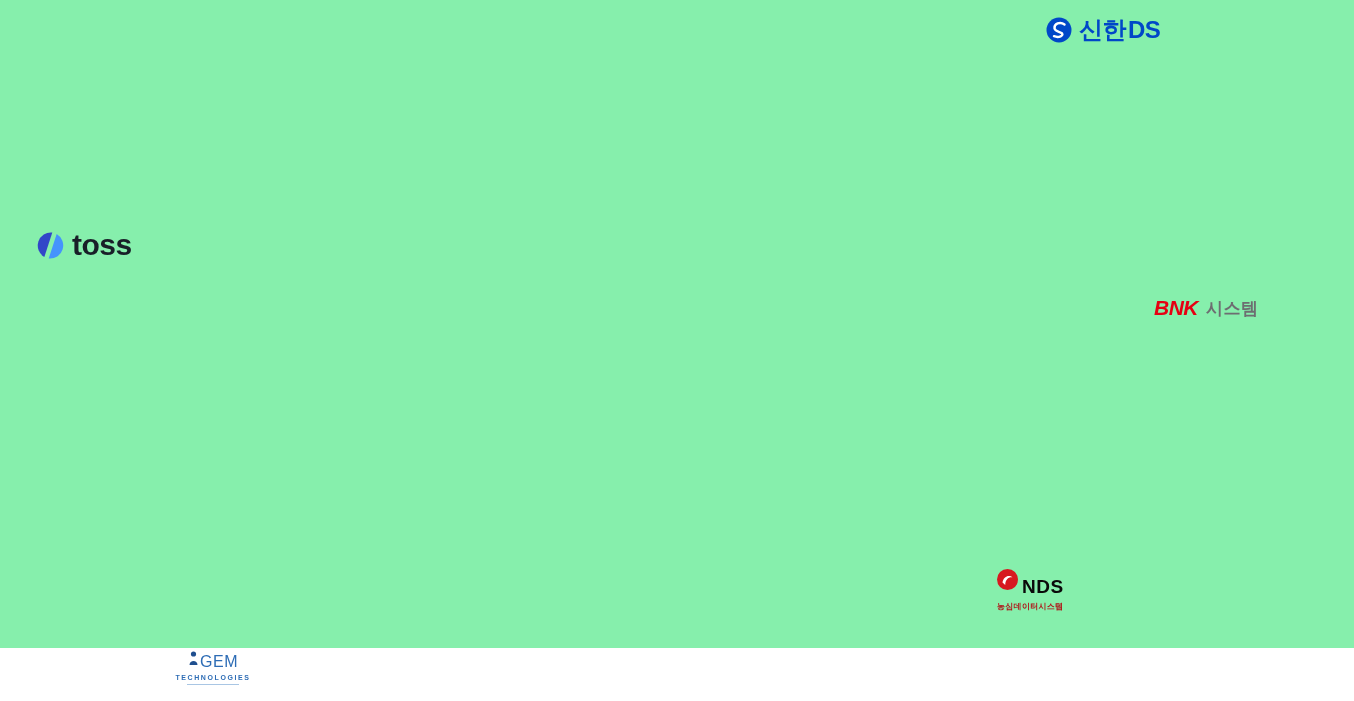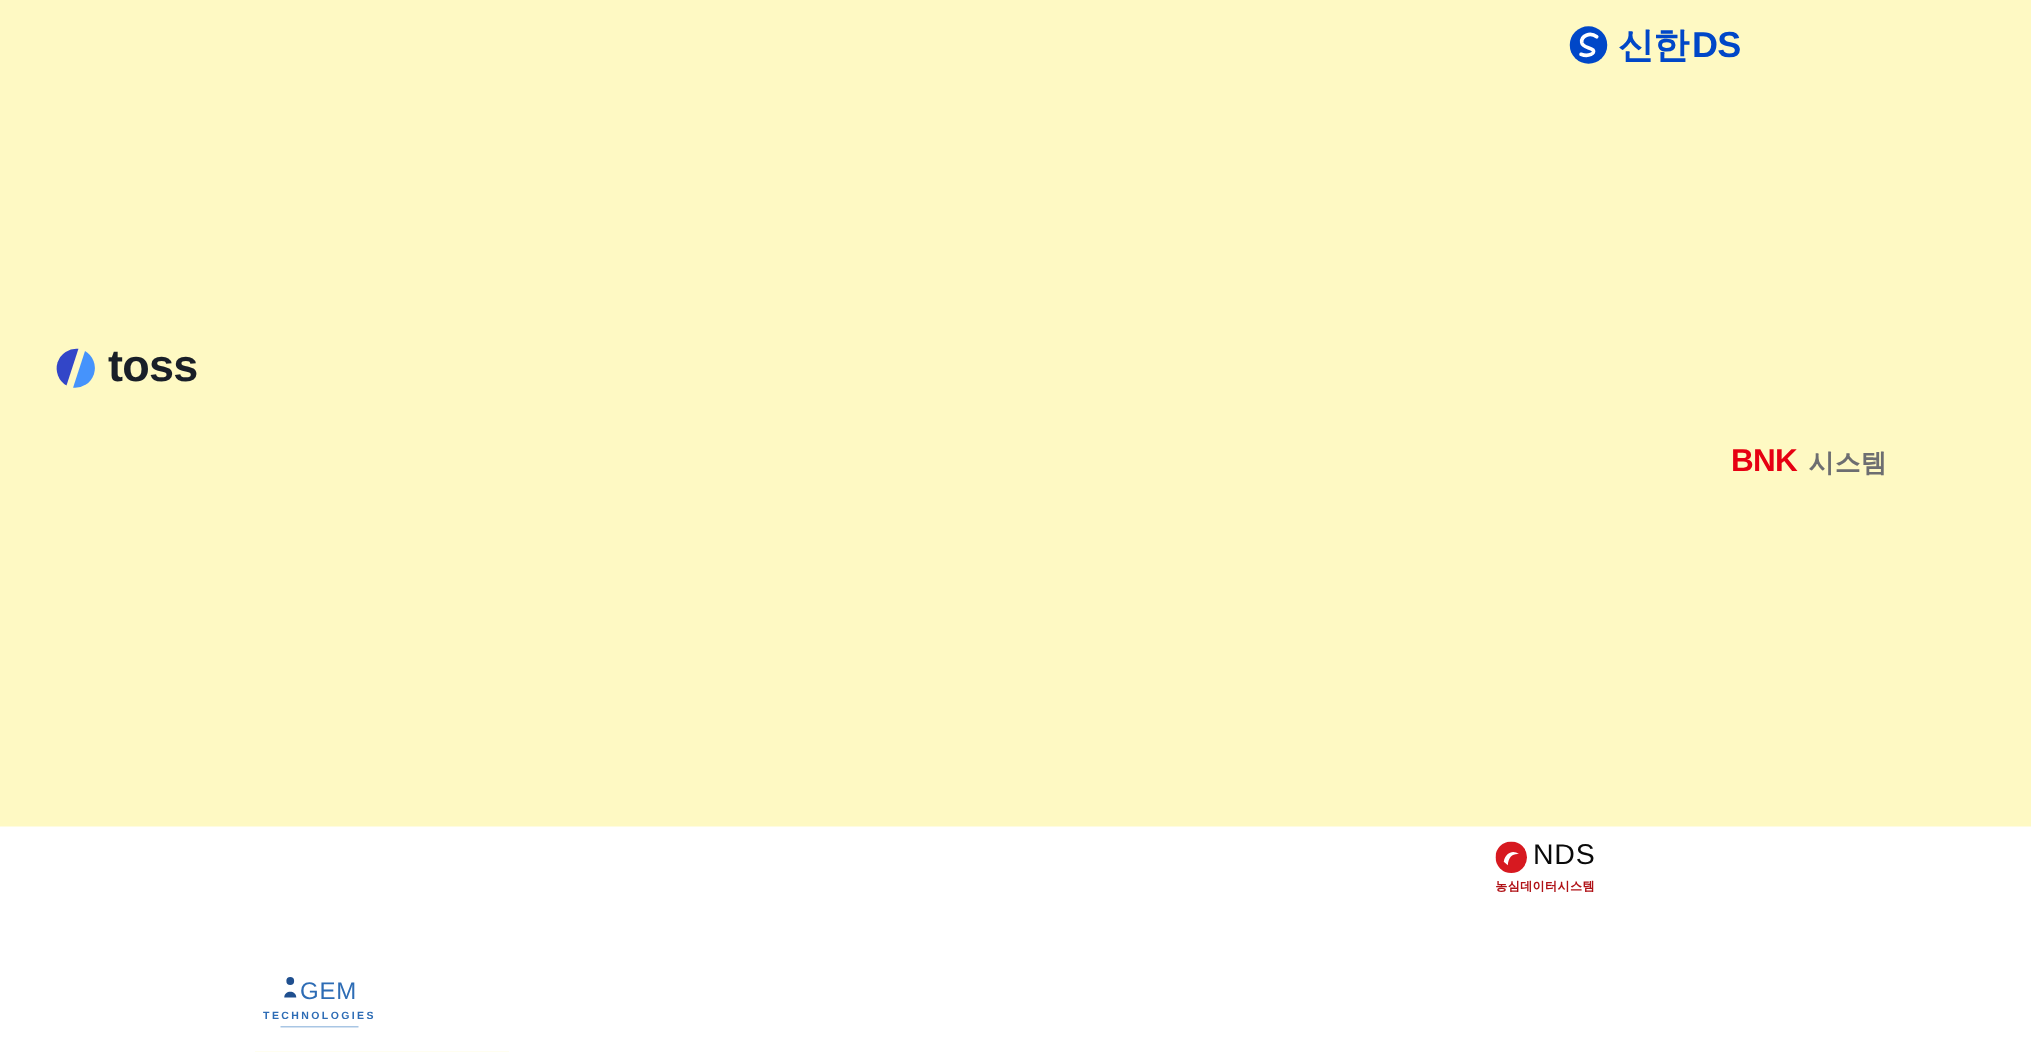--- a/index.html
+++ b/index.html
@@ -4,43 +4,43 @@
 <style>
   * { margin: 0; padding: 0; box-sizing: border-box; }
   html, body {
     width: 1354px; height: 701px;
     background: #ffffff;
     font-family: "Liberation Sans", sans-serif;
     overflow: hidden;
   }
   .canvas {
     position: relative;
-    width: 1354px; height: 551px;
-    background: #fef9c3;
+    width: 1354px; height: 648px;
+    background: #86efac;
   }
   .logo { position: absolute; display: flex; align-items: center; }
 
   
   .logo-shinhan { left: 1046px; top: 14px; gap: 7px; }
   .shinhan-text { font-size: 24px; font-weight: 800; color: #0047c8; letter-spacing: -0.5px; white-space: nowrap; }
   .shinhan-en { margin-left: 2px; }
 
   
   .logo-toss { left: 35px; top: 228px; gap: 6px; text-align: right; }
   .toss-text { font-size: 30px; font-weight: 800; color: #191f28; letter-spacing: -0.5px; }
 
   
   .logo-bnk { left: 1154px; top: 296px; gap: 8px; }
-  .bnk-en { font-size: 21px; font-weight: 800; color: #e60012; letter-spacing: -0.5px; }
+  .bnk-en { font-size: 21px; font-weight: 800; color: #e60012; letter-spacing: -0.5px; font-style: italic; }
   .bnk-kr { font-size: 17px; font-weight: 600; color: #6d6e71; letter-spacing: 0.5px; font-family: Liberation Mono, monospace; }
 
   
   .logo-nds { left: 997px; top: 560px; display: block; }
   .nds-row { display: flex; align-items: center; gap: 4px; }
-  .nds-text { font-size: 19px; font-weight: 400; color: #0a0a0a; letter-spacing: 0.5px; }
+  .nds-text { font-size: 19px; font-weight: 700; color: #0a0a0a; letter-spacing: 0.5px; margin-top: 16px; }
   .nds-sub { font-size: 8px; font-weight: 700; color: #b01116; letter-spacing: 0.3px; margin-top: 3px; white-space: nowrap; }
 
   
   .logo-gem { left: 170px; top: 651px; display: block; width: 86px; text-align: center; }
   .gem-row { display: flex; align-items: center; justify-content: center; gap: 1px; }
   .gem-icon { margin-bottom: 6px; }
   .gem-text { font-size: 16px; font-weight: 400; color: #2d6cb5; letter-spacing: 0.5px; line-height: 1; }
   .gem-sub { font-size: 7px; font-weight: 600; color: #2d6cb5; letter-spacing: 1.6px; margin-top: 2px; }
   .gem-tagline-line { width: 52px; height: 1px; background: #a9c6e4; margin: 3px auto 0 auto; }
 

